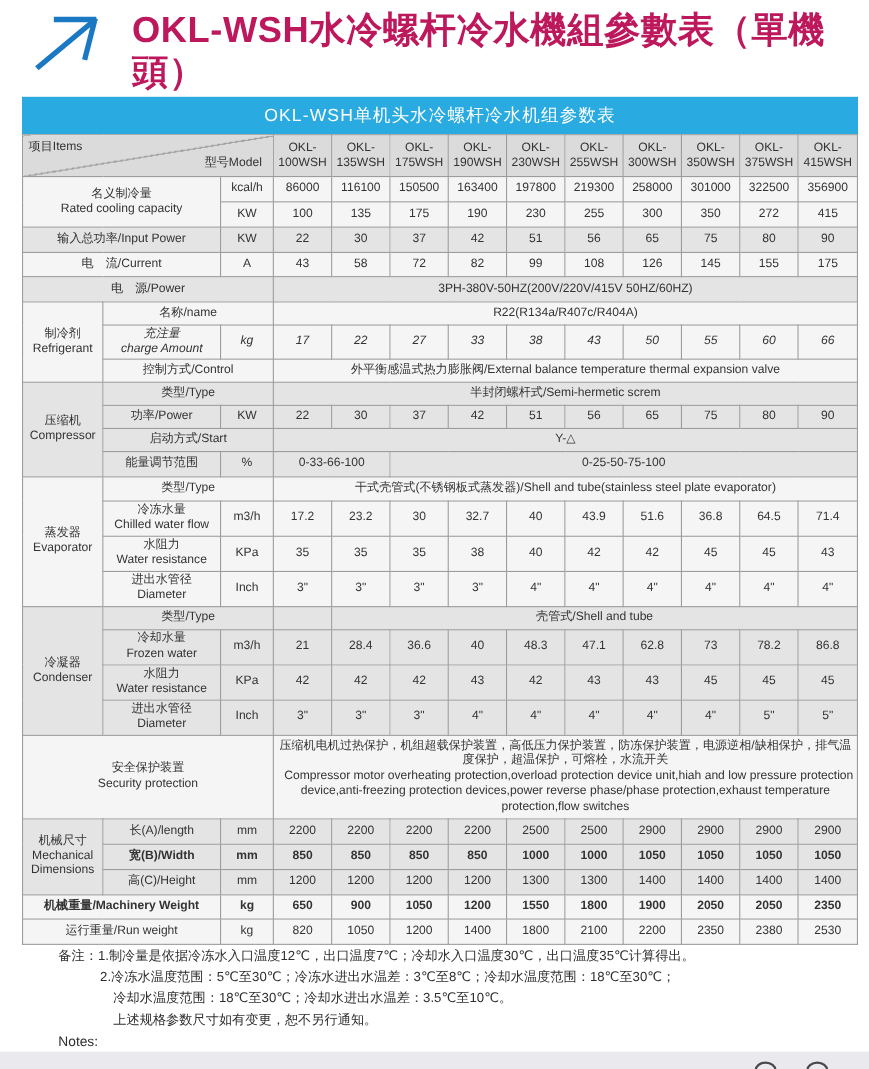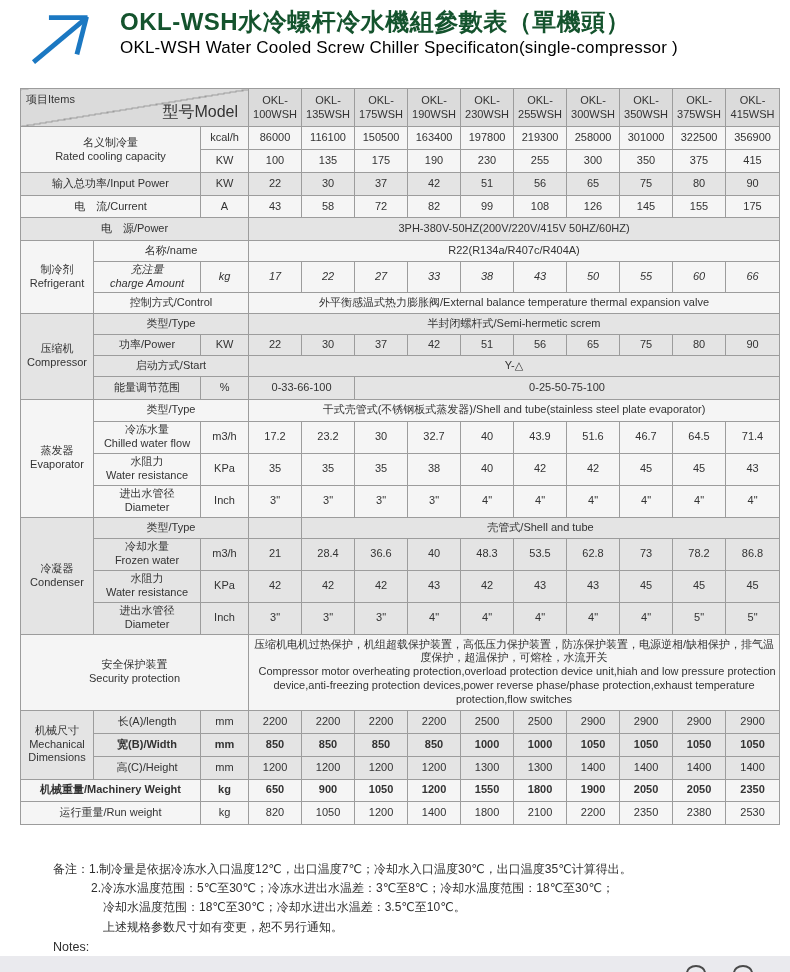--- a/index.html
+++ b/index.html
@@ -6,21 +6,21 @@
   body{
     width:790px;height:972px;position:relative;overflow:hidden;
     background:#ffffff;
     font-family:"Liberation Sans","DejaVu Sans",sans-serif;
     color:#333;
   }
   
   .page-header{position:absolute;top:6px;left:18px;right:10px;height:70px;}
   .logo{position:absolute;left:2px;top:2px;width:82px;height:58px;}
   .title-block{margin-left:102px;padding-top:2px;}
-  .title-zh{font-size:24px;font-weight:bold;color:#14532d;letter-spacing:0.5px;line-height:1.15;}
+  .title-zh{font-size:33px;font-weight:bold;color:#be185d;letter-spacing:0.5px;line-height:1.15;}
   .title-en{font-size:17px;color:#000000;margin-top:2px;letter-spacing:0.2px;}
   
   .table-wrap{position:absolute;top:88px;left:20px;width:760px;}
   .table-title{
     height:34px;background:#29abe2;color:#ffffff;
     display:flex;align-items:center;justify-content:center;
     font-size:16px;letter-spacing:1px;
   }
   table.spec{border-collapse:collapse;table-layout:fixed;width:760px;}
   table.spec td{
@@ -37,21 +37,21 @@
   td.pre{white-space:pre-wrap;padding:3px 5px;font-size:10.5px;line-height:1.42;}
   td.diag{
     position:relative;
     background-image:linear-gradient(to bottom right,
       transparent calc(50% - 0.6px),
       #9c9c9c calc(50% - 0.6px),
       #9c9c9c calc(50% + 0.6px),
       transparent calc(50% + 0.6px)) !important;
   }
   .diag-top{position:absolute;left:5px;top:4px;font-size:11px;}
-  .diag-bot{position:absolute;right:10px;bottom:4px;font-size:16px;}
+  .diag-bot{position:absolute;right:10px;bottom:4px;font-size:11px;}
   
   .notes{position:absolute;top:860px;left:53px;right:16px;font-size:12px;color:#2e2e2e;line-height:1.6;}
   .note-line.i1{padding-left:38px;}
   .note-line.i2{padding-left:50px;}
   .note-line.latin{font-size:12.5px;}
   
   .bottom-strip{position:absolute;left:0;bottom:0;width:100%;height:16px;background:#eaeaee;}
   .cut-mark{position:absolute;width:16px;height:12px;border:2px solid #4a4a4a;border-radius:50%;background:transparent;}
 </style>
 </head>
@@ -63,20 +63,21 @@
     <line x1="69" y1="9" x2="59" y2="48" stroke="#1b78c2" stroke-width="5"></line>
     <line x1="14" y1="56" x2="68" y2="11" stroke="#1b78c2" stroke-width="5"></line>
   </svg>
   <div class="title-block">
     <div class="title-zh">OKL-WSH水冷螺杆冷水機組參數表（單機頭）</div>
     <div class="title-en">OKL-WSH Water Cooled Screw Chiller Specificaton(single-compressor )</div>
   </div>
 </div>
 
 <div class="table-wrap">
+  <div class="table-title">OKL-WSH单机头水冷螺杆冷水机组参数表</div>
   <table class="spec">
     <colgroup>
         <col style="width: 73px;">
         <col style="width: 107px;">
         <col style="width: 48px;">
         <col style="width: 53px;">
         <col style="width: 53px;">
         <col style="width: 53px;">
         <col style="width: 53px;">
         <col style="width: 53px;">
@@ -153,21 +154,21 @@
         <tr class="r-w" style="height: 23px;">
           <td>KW</td>
           <td>100</td>
           <td>135</td>
           <td>175</td>
           <td>190</td>
           <td>230</td>
           <td>255</td>
           <td>300</td>
           <td>350</td>
-          <td>375</td>
+          <td>272</td>
           <td>415</td>
         </tr>
         <tr class="r-g" style="height: 23px;">
           <td colspan="2">输入总功率/Input Power</td>
           <td>KW</td>
           <td>22</td>
           <td>30</td>
           <td>37</td>
           <td>42</td>
           <td>51</td>
@@ -270,21 +271,21 @@
             <div>Chilled water flow</div>
           </td>
           <td>m3/h</td>
           <td>17.2</td>
           <td>23.2</td>
           <td>30</td>
           <td>32.7</td>
           <td>40</td>
           <td>43.9</td>
           <td>51.6</td>
-          <td>46.7</td>
+          <td>36.8</td>
           <td>64.5</td>
           <td>71.4</td>
         </tr>
         <tr class="r-w" style="height: 32px;">
           <td>
             <div>水阻力</div>
             <div>Water resistance</div>
           </td>
           <td>KPa</td>
           <td>35</td>
@@ -328,21 +329,21 @@
           <td>
             <div>冷却水量</div>
             <div>Frozen water</div>
           </td>
           <td>m3/h</td>
           <td>21</td>
           <td>28.4</td>
           <td>36.6</td>
           <td>40</td>
           <td>48.3</td>
-          <td>53.5</td>
+          <td>47.1</td>
           <td>62.8</td>
           <td>73</td>
           <td>78.2</td>
           <td>86.8</td>
         </tr>
         <tr class="r-g" style="height: 32px;">
           <td>
             <div>水阻力</div>
             <div>Water resistance</div>
           </td>

